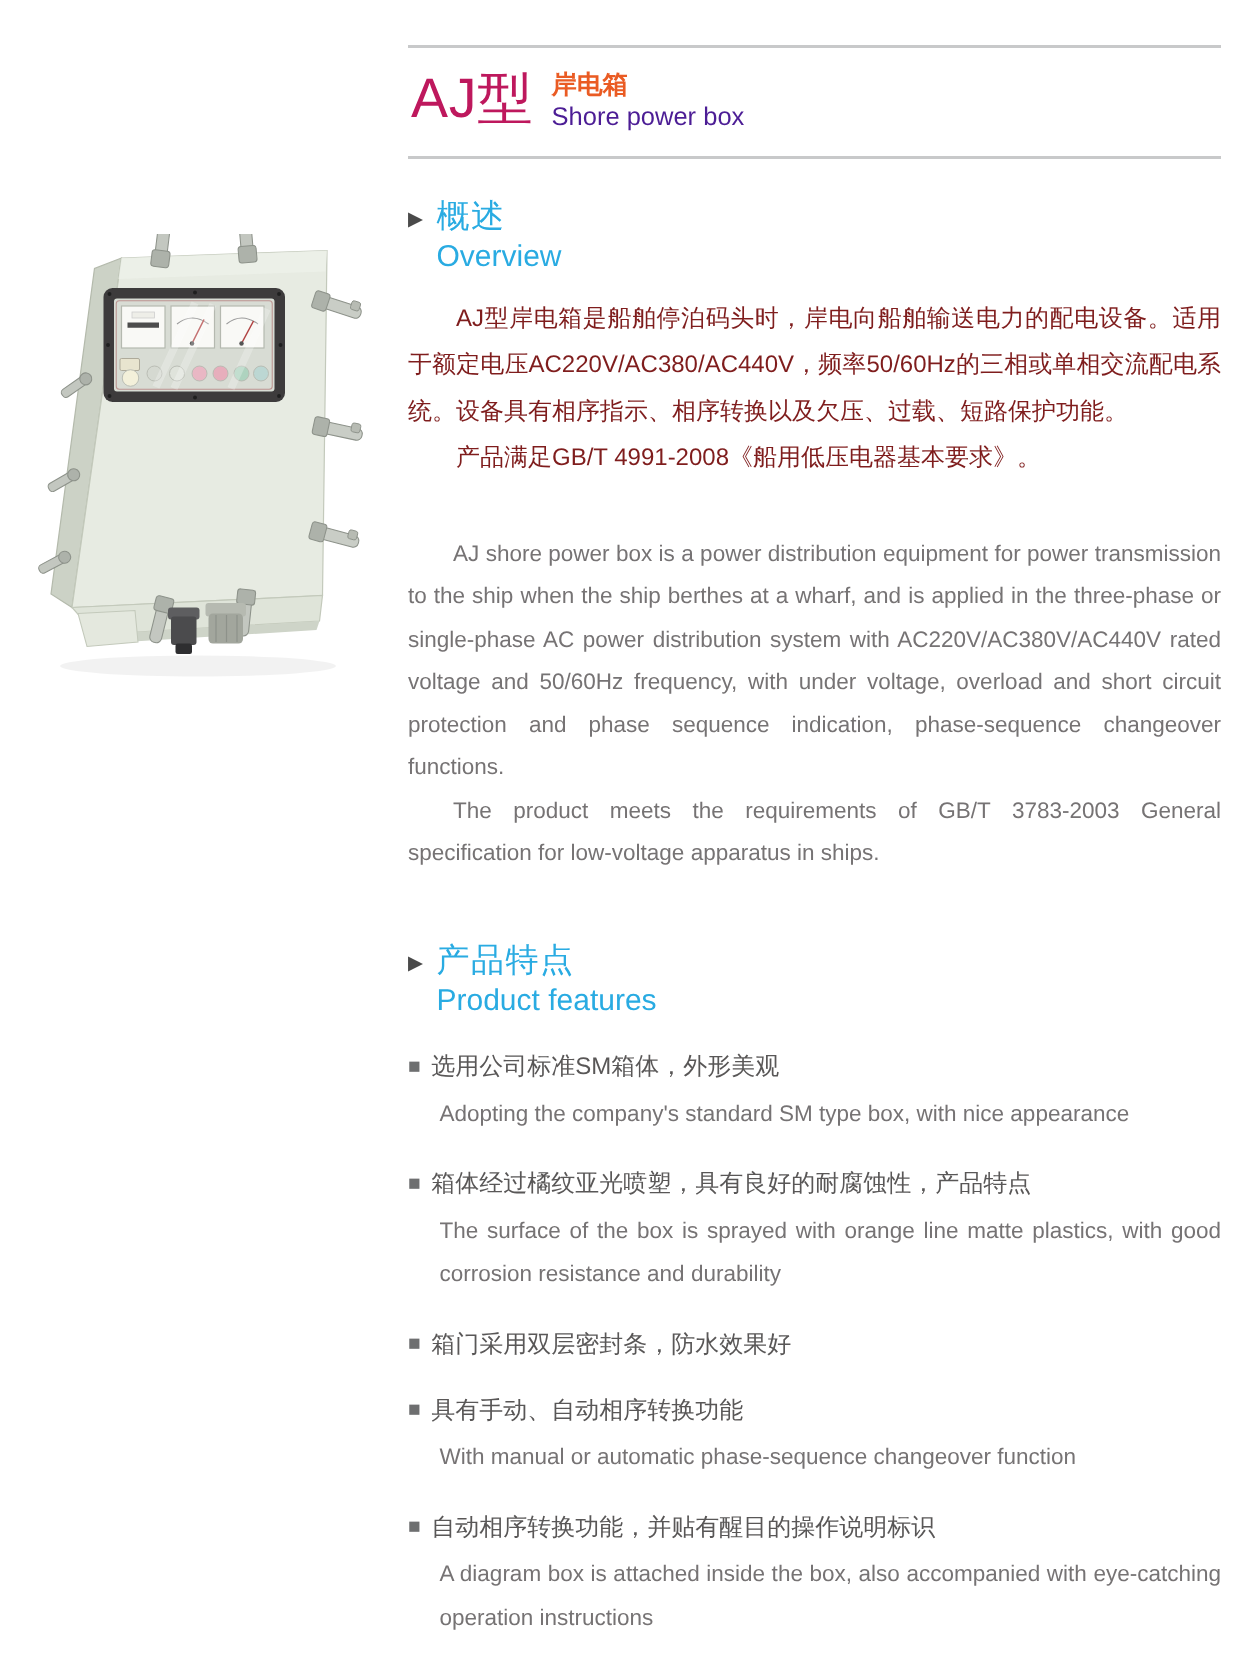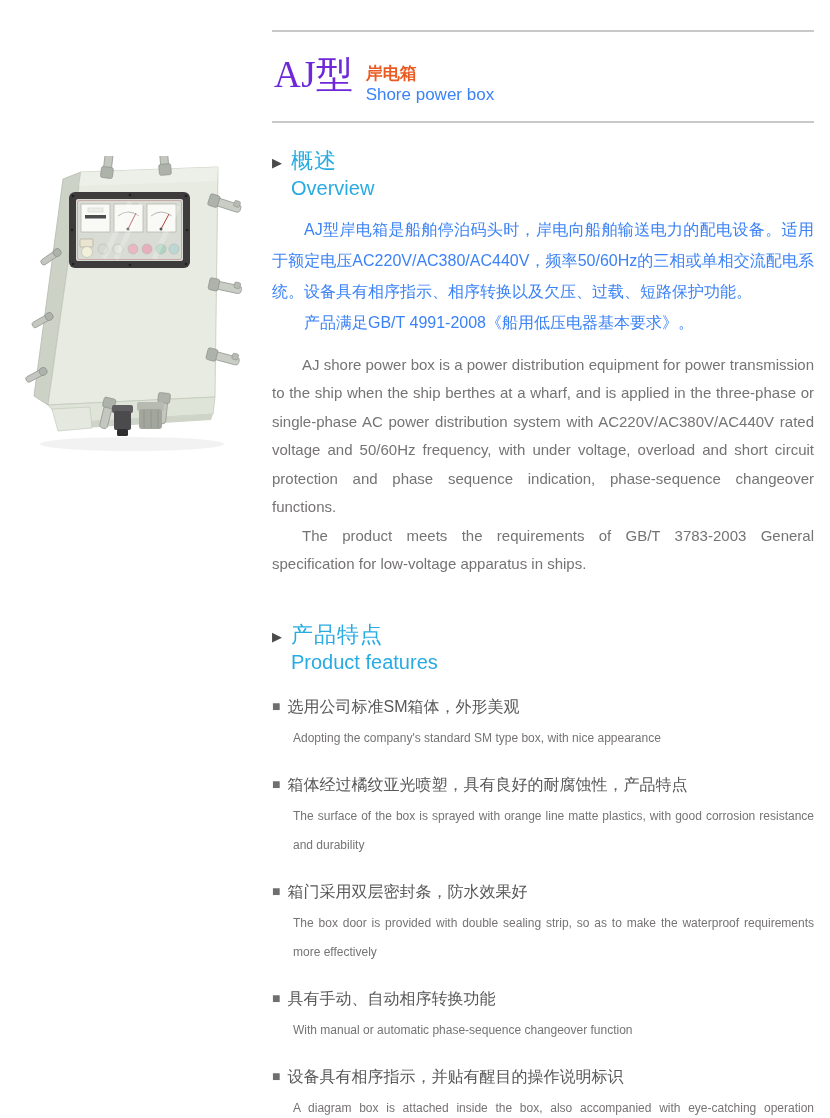--- a/index.html
+++ b/index.html
@@ -20,60 +20,60 @@
     position:absolute;left:272px;top:0;width:542px;
   }
   .rule{height:0;border-top:2px solid #c8c9ca;}
   .rule-top{margin-top:30px;}
   .title-row{
     display:flex;align-items:center;
     padding:13px 0 15px 2px;
   }
   .model{
     font-size:37px;line-height:1.05;
-    color:#6d28d9;font-weight:normal;letter-spacing:0.5px;font-family:Liberation Serif, serif;
-  }
-  .title-sub{display:flex;flex-direction:column;margin-left:12px;margin-top:19px;}
+    color:#be185d;font-weight:normal;letter-spacing:0.5px;
+  }
+  .title-sub{display:flex;flex-direction:column;margin-left:12px;margin-top:2px;}
   .title-sub-zh{font-size:17px;font-weight:bold;color:#ea5b23;line-height:1.2;}
-  .title-sub-en{font-size:17px;color:#3b82f6;line-height:1.2;margin-top:1px;}
+  .title-sub-en{font-size:17px;color:#4c1d95;line-height:1.2;margin-top:1px;}
 
   .section{margin-top:26px;}
   .section.features{margin-top:44px;}
   .sec-head{display:flex;align-items:flex-start;}
   .sec-marker{
     font-size:13px;color:#4a4a4a;line-height:1;
     margin:7px 9px 0 0;
   }
   .sec-zh{font-size:22px;color:#29abe2;line-height:1.1;letter-spacing:1px;}
   .sec-en{font-size:20px;color:#29abe2;line-height:1.2;margin-top:3px;}
 
   .para-zh{
-    font-size:16px;color:#3b82f6;line-height:31px;
+    font-size:16px;color:#7f1d1d;line-height:31px;
     text-indent:2em;text-align:justify;margin:0;
   }
   .para-zh.first{margin-top:14px;}
   .para-en{
     font-size:15px;color:#767374;line-height:28.5px;
     text-indent:2em;text-align:justify;margin:0;
   }
-  .para-en.first{margin-top:13px;}
+  .para-en.first{margin-top:35px;}
 
   .feat-list{margin-top:4px;}
   .feat{margin-top:23px;}
   .feat-zh{
     font-size:16px;color:#595757;line-height:1.3;
     display:flex;align-items:baseline;
   }
   .bullet{
     font-size:14px;color:#6e6f70;margin-right:7px;line-height:1;
     position:relative;top:-1px;
   }
   .feat-en{
     margin:6px 0 0 21px;
-    font-size:12px;color:#767374;line-height:28.5px;
+    font-size:15px;color:#767374;line-height:28.5px;
     text-align:justify;
   }
 </style>
 </head>
 <body>
 
 <figure class="photo" style="margin:0;">
   <svg width="244" height="304" viewBox="0 0 244 304">
 
     <ellipse cx="120" cy="288" rx="92" ry="7" fill="#000000" opacity="0.05"></ellipse>
@@ -254,35 +254,34 @@
           <span>箱体经过橘纹亚光喷塑，具有良好的耐腐蚀性，产品特点</span>
         </div>
         <div class="feat-en">The surface of the box is sprayed with orange line matte plastics, with good corrosion resistance and durability</div>
       </div>
 
       <div class="feat">
         <div class="feat-zh">
           <span class="bullet">■</span>
           <span>箱门采用双层密封条，防水效果好</span>
         </div>
-        <div class="feat-en">The box door is provided with double sealing strip, so as to make the waterproof requirements more effectively</div>
       </div>
 
       <div class="feat">
         <div class="feat-zh">
           <span class="bullet">■</span>
           <span>具有手动、自动相序转换功能</span>
         </div>
         <div class="feat-en">With manual or automatic phase-sequence changeover function</div>
       </div>
 
       <div class="feat">
         <div class="feat-zh">
           <span class="bullet">■</span>
-          <span>设备具有相序指示，并贴有醒目的操作说明标识</span>
+          <span>自动相序转换功能，并贴有醒目的操作说明标识</span>
         </div>
         <div class="feat-en">A diagram box is attached inside the box, also accompanied with eye-catching operation instructions</div>
       </div>
 
     </div>
   </section>
 
 </main>
 
 </body></html>

